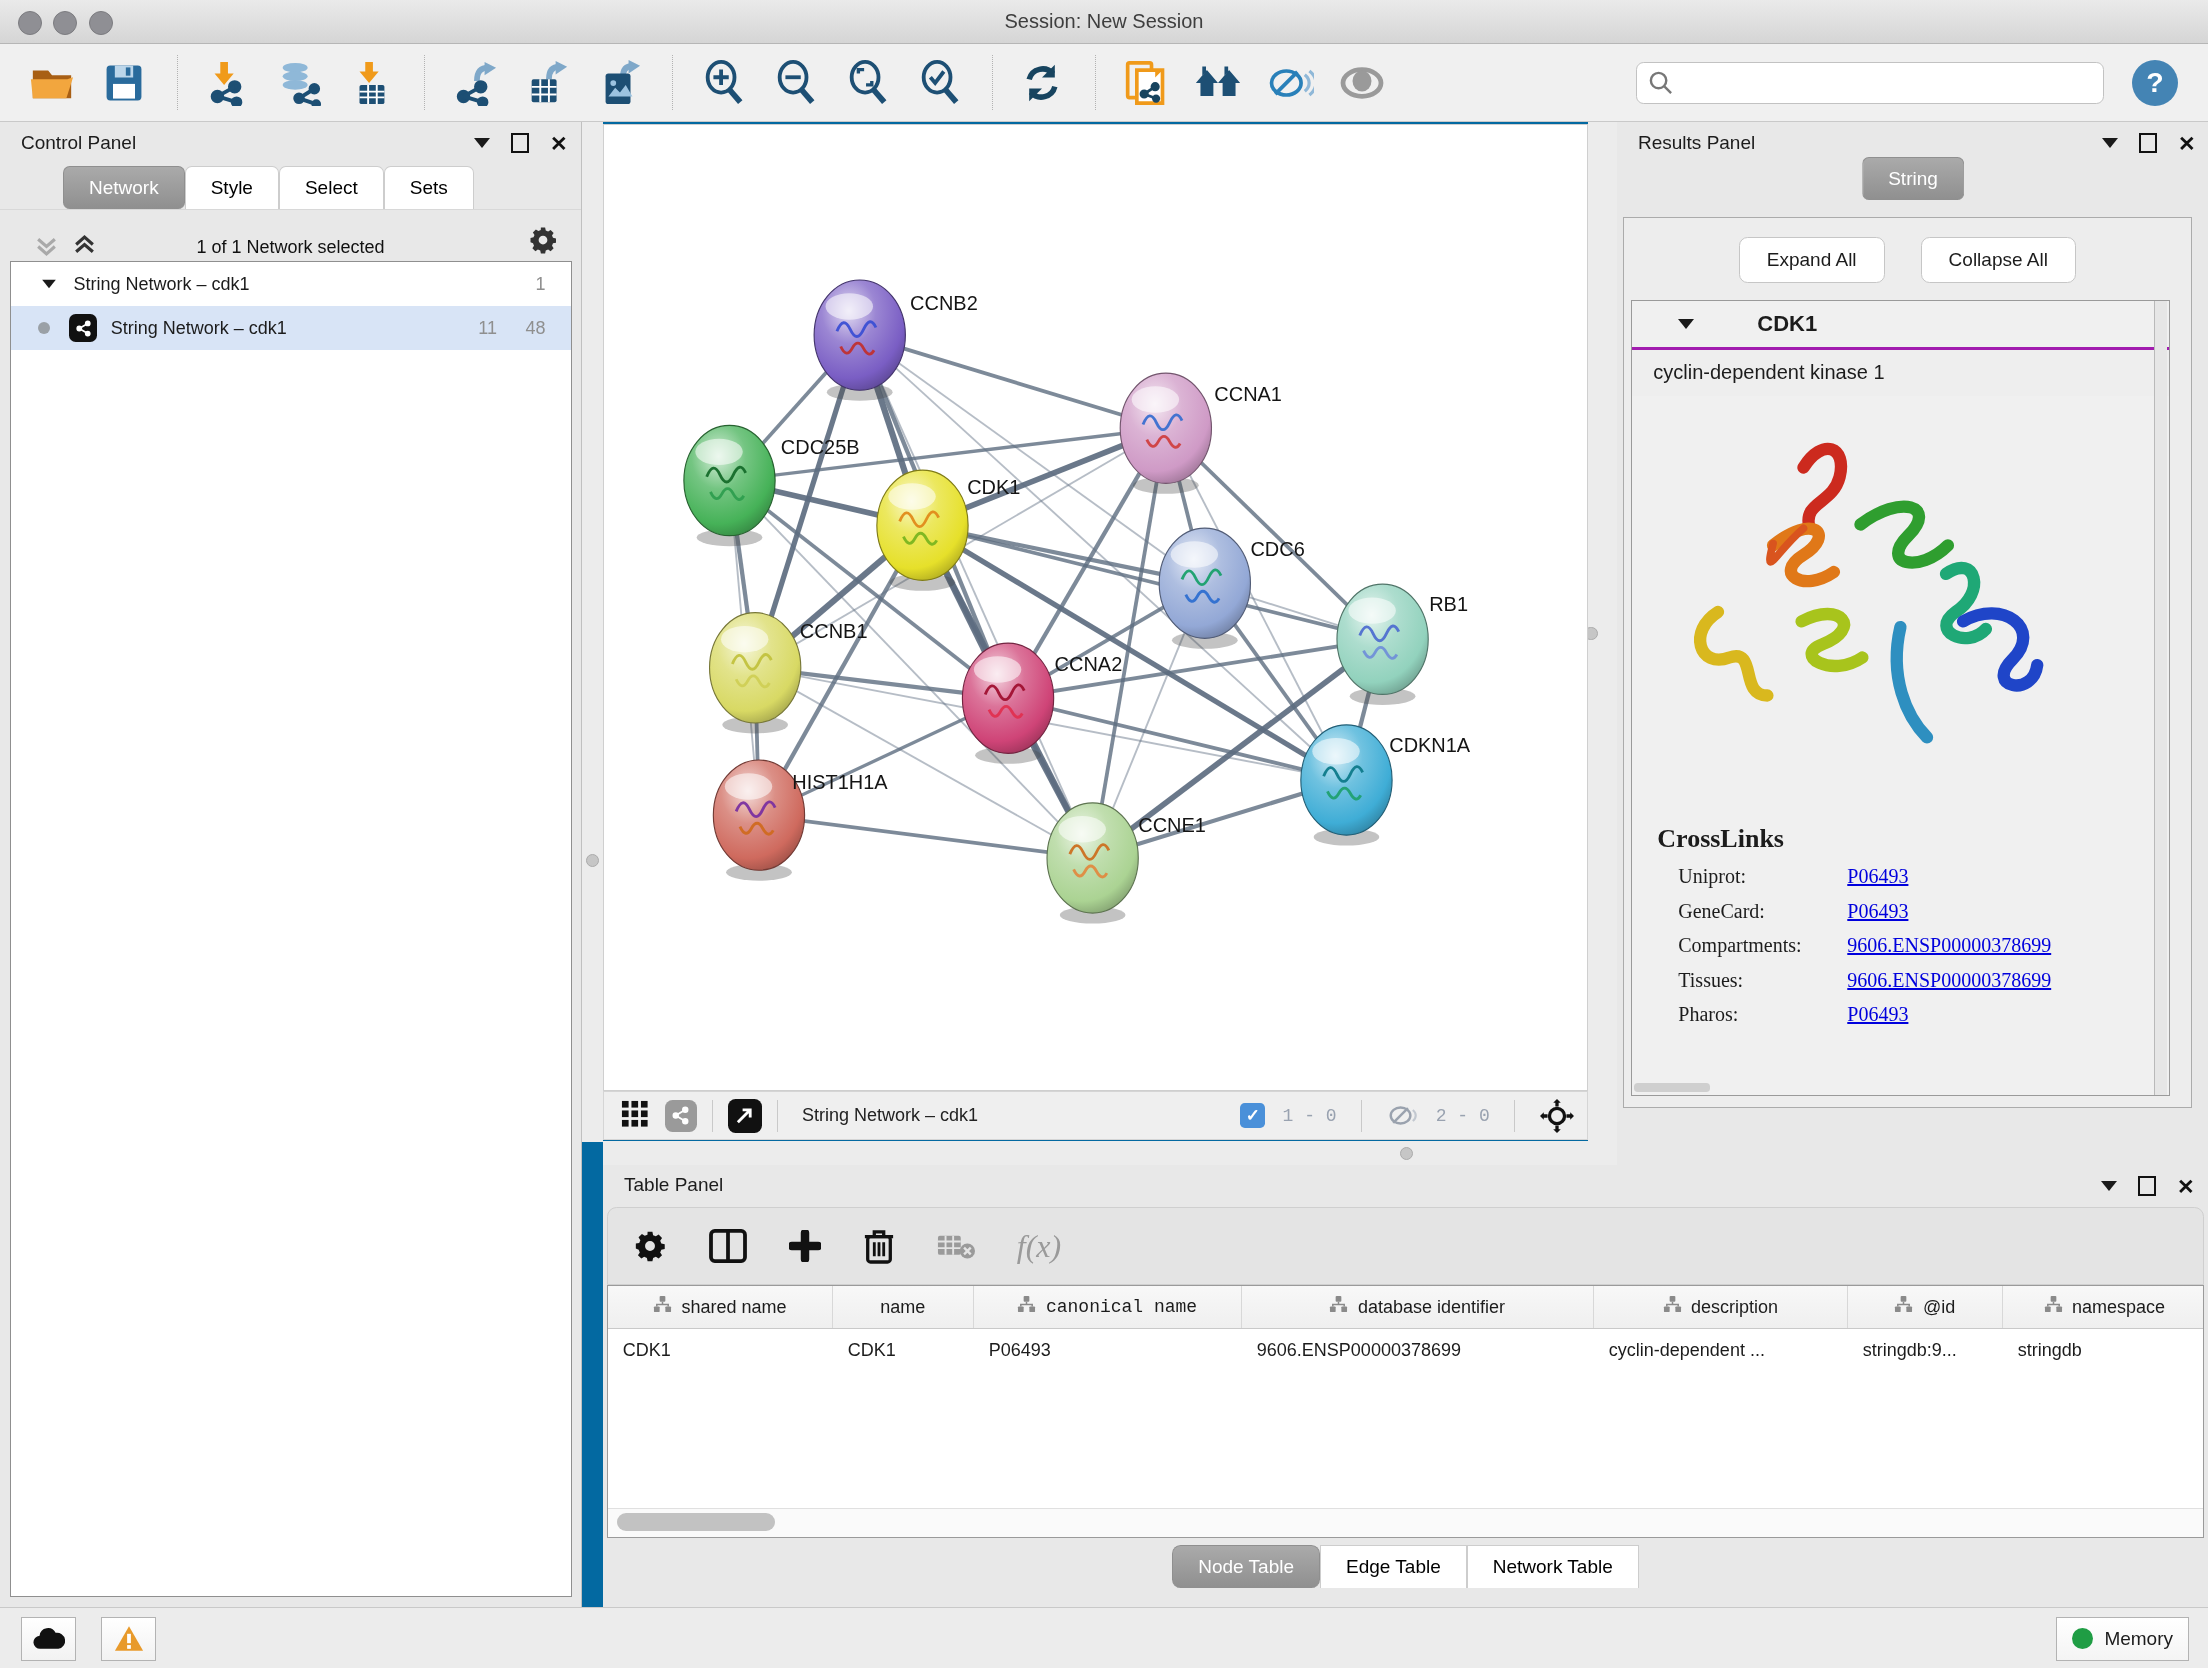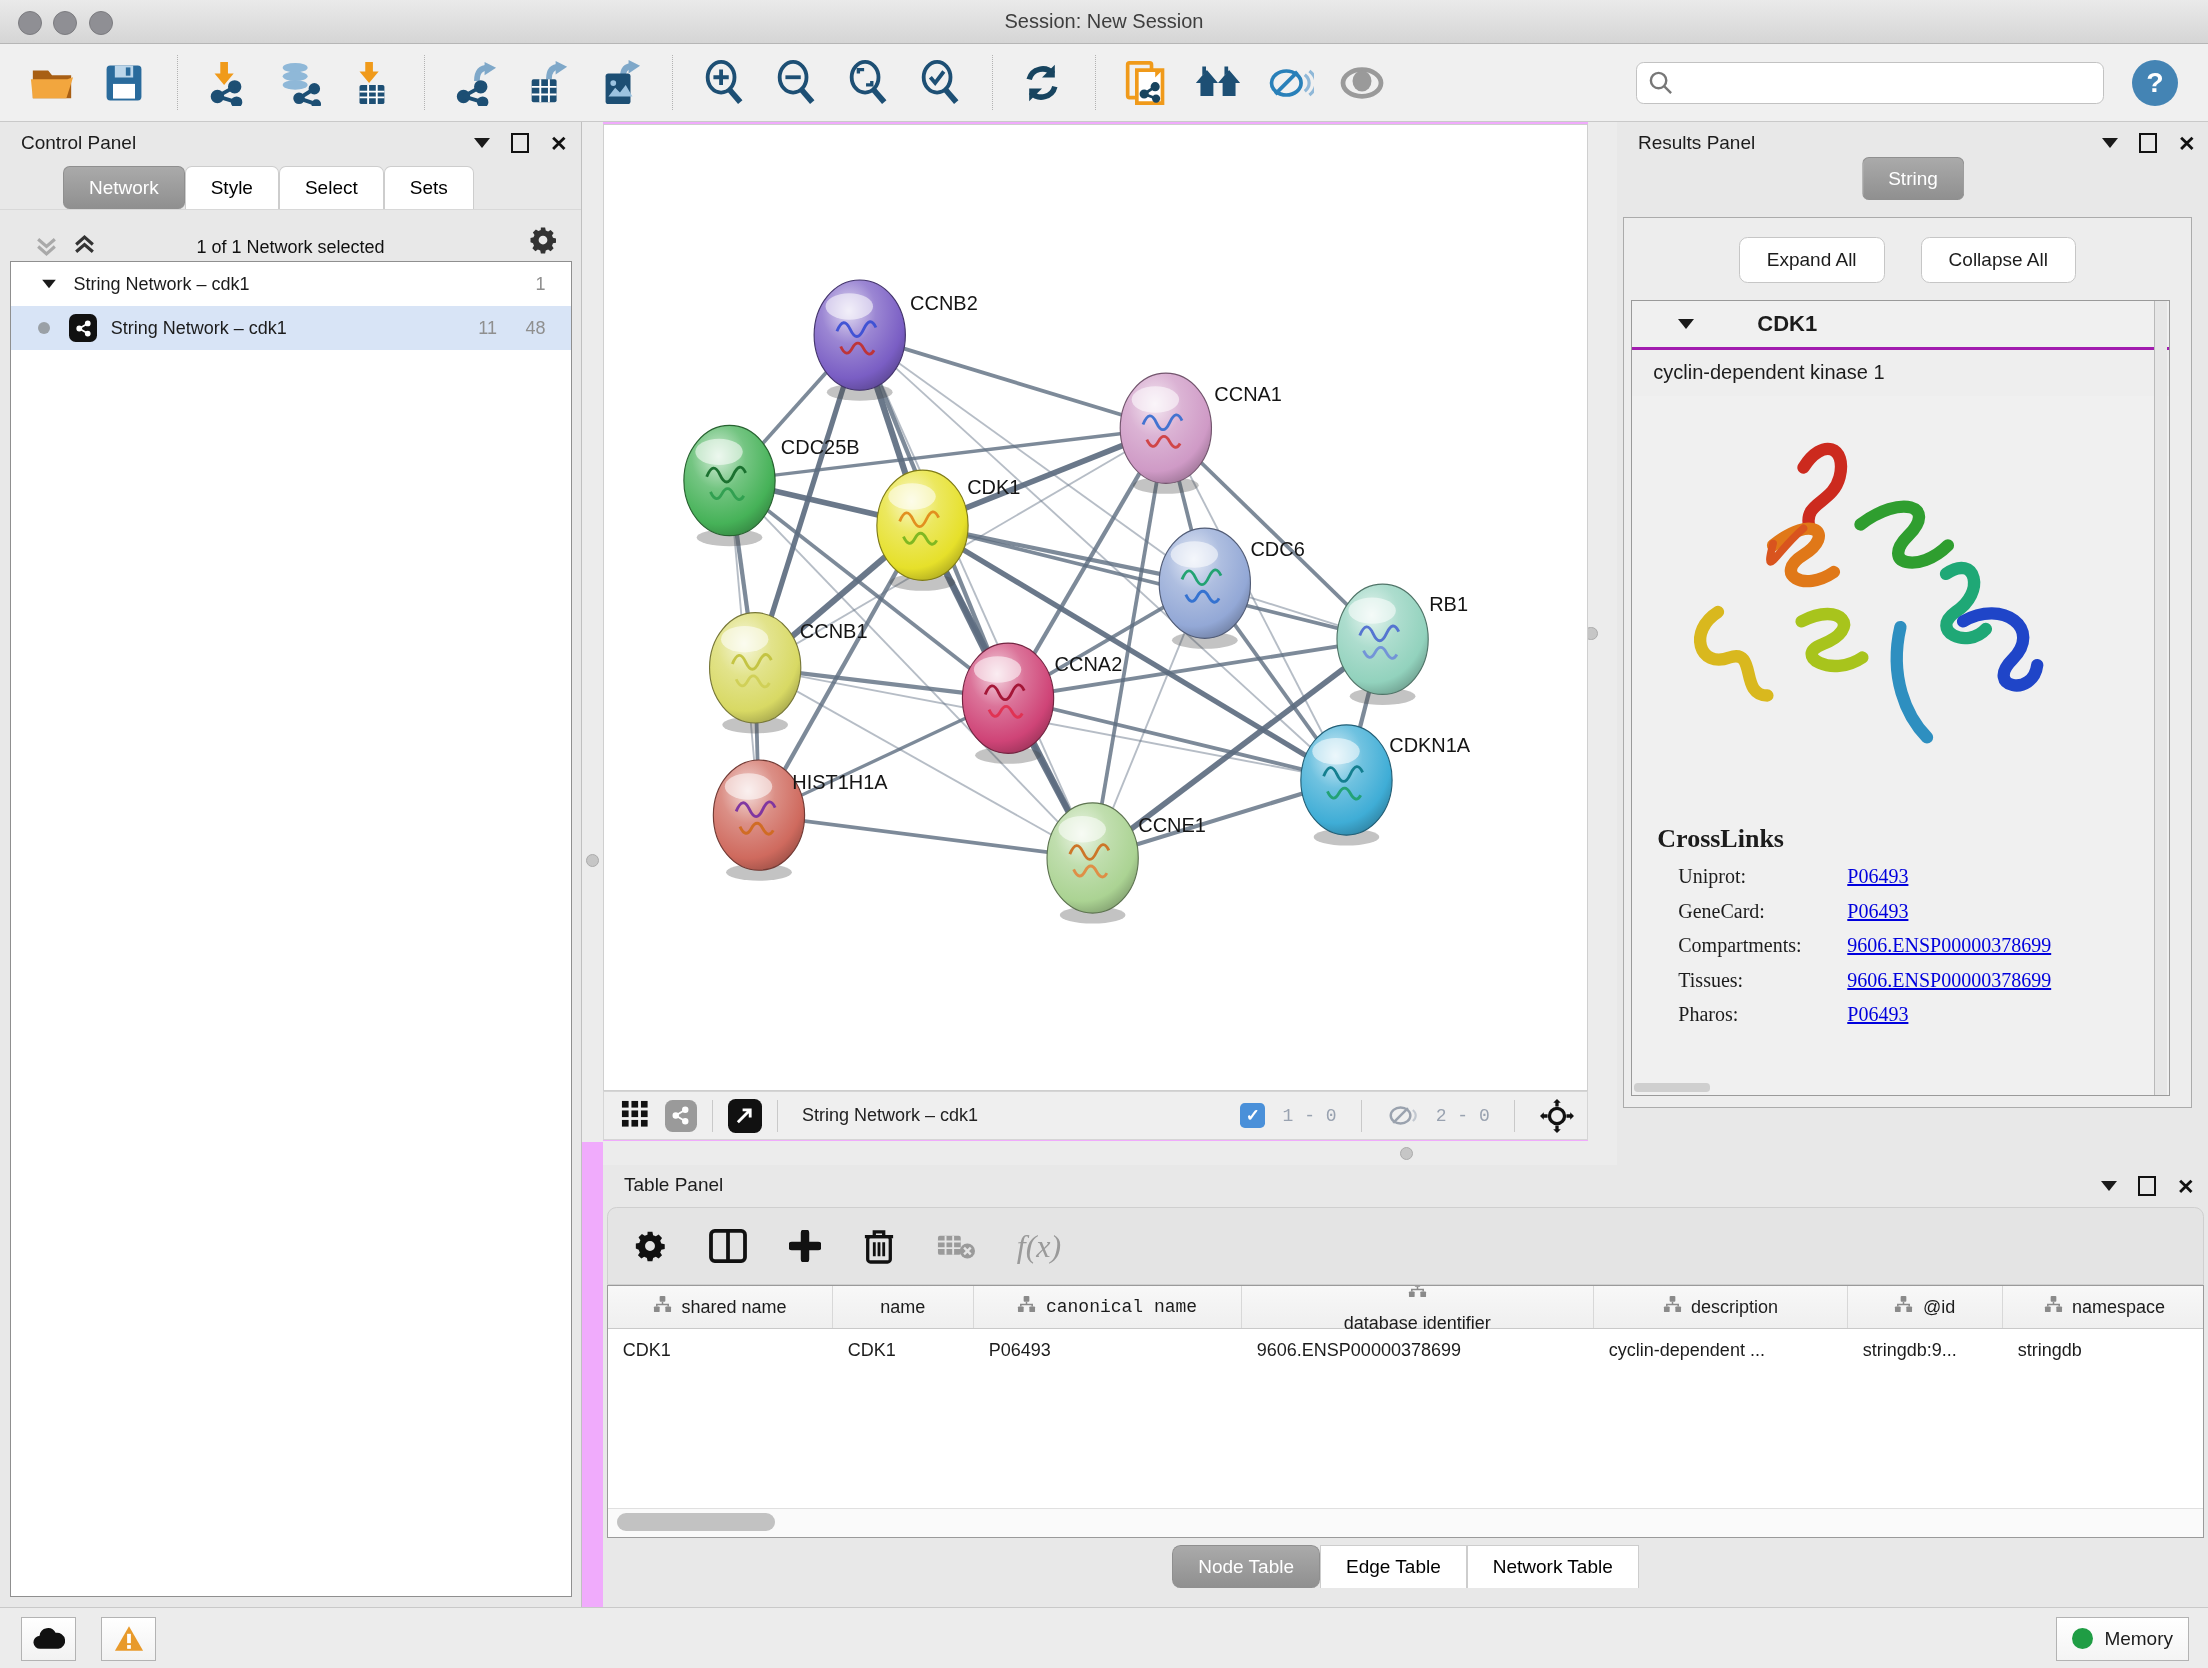--- a/index.html
+++ b/index.html
@@ -1,16 +1,16 @@
 <!DOCTYPE html>
 <html style="font-size:15px"><head>
 <meta charset="utf-8">
 <style>
   html,body{margin:0;padding:0;background:#d8d8d8;}
-  .window{position:relative;width:2208px;height:1668px;background:#f0abfc;
+  .window{position:relative;width:2208px;height:1668px;background:#0369a1;
     font-family:"Liberation Sans",sans-serif;color:#1c1c1c;overflow:hidden;}
   
   .titlebar{position:absolute;left:0;top:0;width:100%;height:43px;
     background:linear-gradient(#eaeaea,#d5d5d5);border-bottom:1px solid #b6b6b6;}
   .traffic{position:absolute;left:18px;top:10.5px;display:flex;gap:11.4px;}
   .traffic span{width:22px;height:22px;border-radius:50%;background:#8f8f94;border:1px solid #7c7c80;}
   .win-title{position:absolute;left:0;top:0;width:100%;text-align:center;line-height:43px;
     font-size:20px;color:#3e3e3e;}
   
   .toolbar{position:absolute;left:0;top:44px;width:100%;height:78px;background:#f0f0f0;
@@ -726,21 +726,21 @@
             <span><svg width="19" height="19" viewBox="0 0 20 20">
                 <g fill="#8a8a8a">
                   <rect x="7" y="1" width="6" height="6" rx="1"></rect>
                   <rect x="1" y="12" width="6" height="6" rx="1"></rect>
                   <rect x="13" y="12" width="6" height="6" rx="1"></rect>
                 </g>
                 <path d="M10 7v3M4 12v-2h12v2" stroke="#8a8a8a" stroke-width="1.6" fill="none"></path>
               </svg></span>
             <span>canonical name</span>
           </div>
-          <div class="th" style="width: 352px; flex-direction: column;">
+          <div class="th" style="width: 352px;">
             <span><svg width="19" height="19" viewBox="0 0 20 20">
                 <g fill="#8a8a8a">
                   <rect x="7" y="1" width="6" height="6" rx="1"></rect>
                   <rect x="1" y="12" width="6" height="6" rx="1"></rect>
                   <rect x="13" y="12" width="6" height="6" rx="1"></rect>
                 </g>
                 <path d="M10 7v3M4 12v-2h12v2" stroke="#8a8a8a" stroke-width="1.6" fill="none"></path>
               </svg></span>
             <span>database identifier</span>
           </div>

